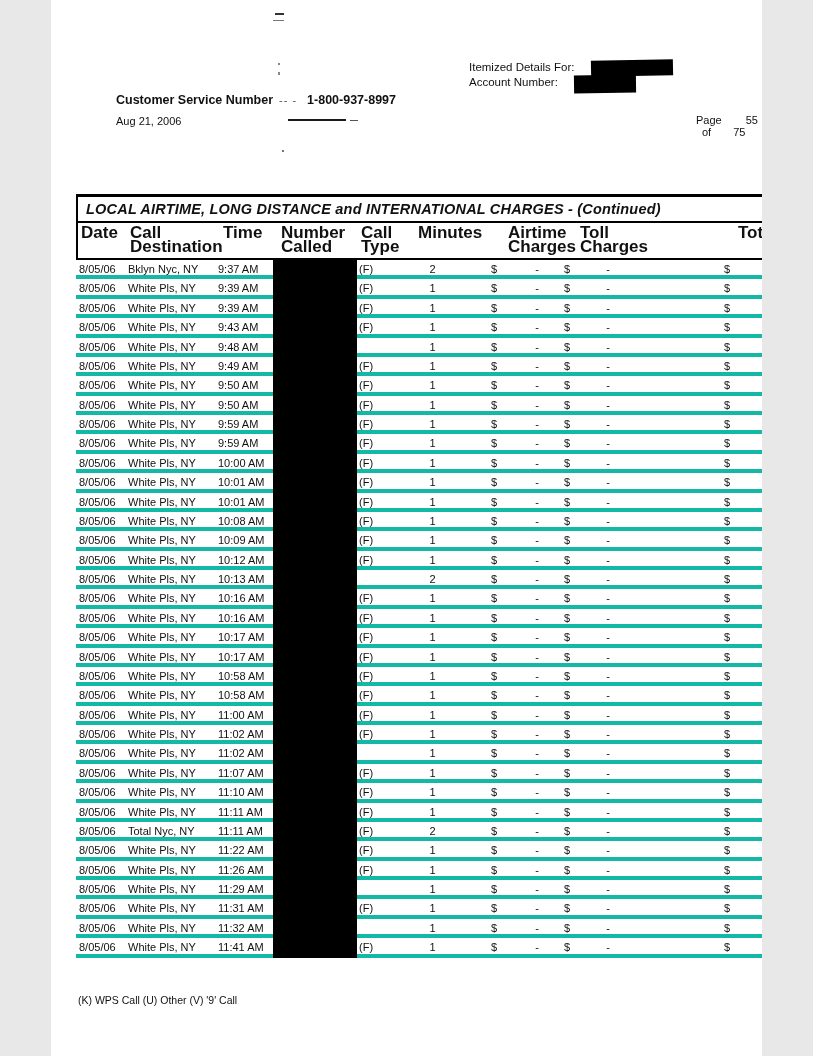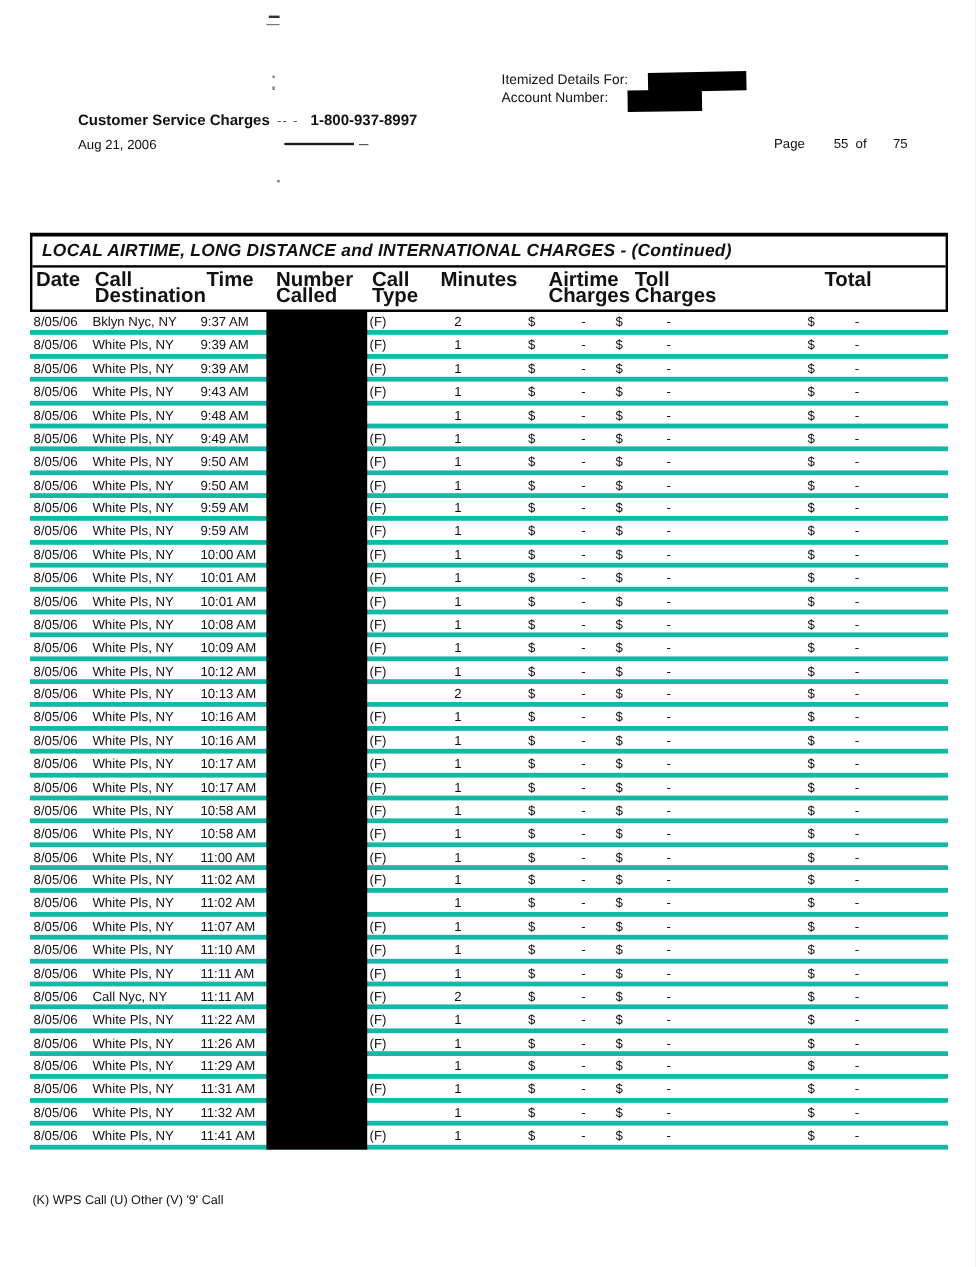--- a/index.html
+++ b/index.html
@@ -1,17 +1,17 @@
 <!DOCTYPE html>
 <html><head>
 <meta charset="utf-8">
 <style>
   html,body { margin:0; padding:0; background:#e8e8e8; }
   .page {
-    position:relative; width:813px; height:1056px; background:#ffffff;
+    position:relative; width:711px; height:1056px; background:#ffffff;
     font-family:"Liberation Sans", sans-serif; color:#111; overflow:hidden;
     margin:0 auto;
   }
   .abs { position:absolute; }
 
   
   .itemized-block { left:418px; top:60px; font-size:11.5px; line-height:15px; }
   .redact { position:absolute; background:#000; }
   .cs-line { left:65px; top:93px; font-size:12.5px; font-weight:bold; }
   .cs-sep { font-weight:normal; color:#555; letter-spacing:1px; padding:0 10px 0 6px; font-size:11px;}
@@ -83,21 +83,21 @@
   <div class="artifact" style="left:231px; top:150px; width:2px; height:2px; background:#777;"></div>
 
   <div class="abs itemized-block">
     <div>Itemized Details For:</div>
     <div>Account Number:</div>
   </div>
   <div class="redact" style="left:540px; top:60px; width:82px; height:16px; transform:rotate(-1.2deg);"></div>
   <div class="redact" style="left:523px; top:75px; width:62px; height:18px; transform:rotate(-0.8deg);"></div>
 
   <div class="abs cs-line">
-    <span>Customer Service Charges</span><span class="cs-sep">-- -</span><span>1-800-937-8997</span>
+    <span>Customer Service Number</span><span class="cs-sep">-- -</span><span>1-800-937-8997</span>
   </div>
 
   <div class="abs stmt-date">Aug 21, 2006</div>
 
   <div class="abs dash-line"></div>
   <div class="abs dash-line2"></div>
 
   <div class="abs page-num">
     <span>Page</span><span class="pn-cur">55</span><span class="pn-of">of</span><span class="pn-total">75</span>
   </div>
@@ -777,21 +777,21 @@
           </div>
           <div></div>
           <div class="c c-money c-total">
             <span>$</span>
             <span>-</span>
           </div>
           <div></div>
         </div>
         <div class="grid row">
           <div class="c c-date">8/05/06</div>
-          <div class="c c-dest">Call Nyc, NY</div>
+          <div class="c c-dest">Total Nyc, NY</div>
           <div class="c c-time">11:11 AM</div>
           <div class="c c-num"></div>
           <div class="c c-type">(F)</div>
           <div class="c c-min">2</div>
           <div class="c c-money c-air">
             <span>$</span>
             <span>-</span>
           </div>
           <div class="c c-money c-toll">
             <span>$</span>

